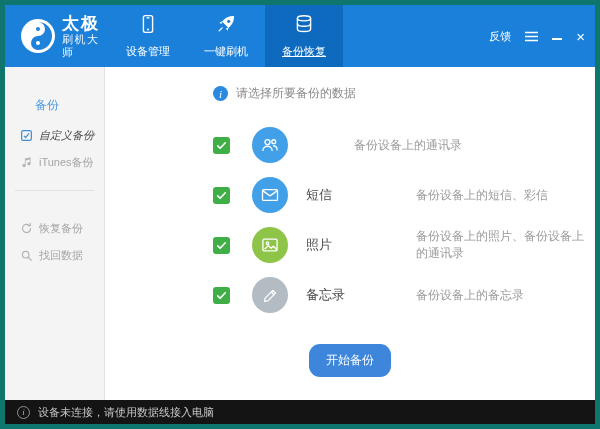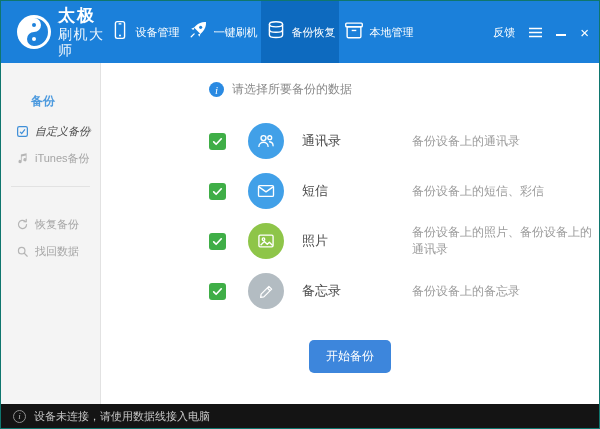--- a/index.html
+++ b/index.html
@@ -1,58 +1,58 @@
 <!DOCTYPE html>
 <html><head>
 <meta charset="utf-8">
 <style>
   * { margin:0; padding:0; box-sizing:border-box; }
   html,body { background:#d8dde2; }
   body { font-family:"Liberation Sans","DejaVu Sans",sans-serif; }
-  .window { width:600px; height:429px; background:#fff; border:1px solid #0f766e; display:flex; flex-direction:column; overflow:hidden; }
+  .window { width:600px; height:429px; background:#fff; border:5px solid #0f766e; display:flex; flex-direction:column; overflow:hidden; }
 
   
   .topbar { flex:0 0 62px; height:62px; background:#1b80da; display:flex; position:relative; }
   .brand { display:flex; align-items:center; gap:6px; padding-left:15px; width:104px; flex:0 0 104px; }
   .logo { width:36px; height:36px; flex:0 0 36px; }
   .brand-text { color:#fff; line-height:1.15; }
   .brand-title { font-size:17px; font-weight:bold; letter-spacing:2px; }
-  .brand-sub { font-size:14px; opacity:.92; letter-spacing:1.5px; }
+  .brand-sub { font-size:11px; opacity:.92; letter-spacing:1.5px; }
   .tabs { display:flex; height:100%; }
-  .tab { width:78px; display:flex; flex-direction:row; align-items:center; justify-content:center; gap:5px; cursor:pointer; color:#fff; }
-  .tab.active { background:#0d6abf; }
+  .tab { width:78px; display:flex; flex-direction:column; align-items:center; justify-content:center; gap:5px; cursor:pointer; color:#fff; }
+  .tab.active { background:#0d6abf;text-decoration:underline; }
   .tab-label { font-size:11px; }
   .win-controls { position:absolute; top:24px; right:10px; display:flex; align-items:center; gap:14px; color:#fff; font-size:11px; }
   .win-controls .ctl { cursor:pointer; display:flex; align-items:center; }
   .min-glyph { display:inline-block; width:10px; border-bottom:2px solid #fff; height:7px; }
   .close-glyph { font-size:15px; line-height:10px; }
 
   
   .content { flex:1; display:flex; min-height:0; }
   .sidebar { width:100px; flex:0 0 100px; background:#f4f4f4; border-right:1px solid #e2e2e2; padding-top:26px; }
-  .side-title { color:#4d9ade; font-size:12px; padding:4px 0 8px 30px;font-weight:bold; }
+  .side-title { color:#4d9ade; font-size:12px; padding:4px 0 8px 30px; }
   .side-item { display:flex; align-items:center; gap:6px; padding:6px 4px 6px 15px; font-size:11px; color:#a5a5a5; cursor:pointer; position:relative; }
   .side-item.selected { color:#4a4a4a;font-style:italic; }
   .side-icon { width:13px; height:13px; display:flex; align-items:center; justify-content:center; }
   .chev { position:absolute; right:8px; color:#b0b0b0; font-size:13px; top:4px; }
   .side-divider { height:1px; background:#e2e2e2; margin:14px 10px 24px; }
 
   .main { flex:1; background:#fff; padding-top:18px; }
   .notice { display:flex; align-items:center; gap:8px; margin-left:108px; color:#8a8a8a; font-size:12px; }
   .info-dot { width:15px; height:15px; border-radius:50%; background:#2a8ae2; color:#fff; font-size:11px; font-style:italic; display:flex; align-items:center; justify-content:center; font-family:"Liberation Serif","DejaVu Serif",serif; flex:0 0 15px; }
 
   .rows { margin:18px 0 0 108px; }
   .row { display:flex; align-items:center; height:50px; }
   .checkbox { width:17px; height:17px; border-radius:3px; background:#3fae47; display:flex; align-items:center; justify-content:center; cursor:pointer; flex:0 0 17px; }
   .item-icon { width:36px; height:36px; border-radius:50%; display:flex; align-items:center; justify-content:center; margin:0 18px 0 22px; flex:0 0 36px; }
   .item-name { width:62px; font-size:13px; color:#4a4a4a; flex:0 0 62px; }
   .item-desc { font-size:12px; color:#9b9b9b;margin-left:48px; }
 
   .btn-wrap { display:flex; justify-content:center; margin-top:24px; }
-  .start-btn { background:#3d86dc; color:#fff; border:none; font-size:12px; padding:8px 17px; border-radius:5px; cursor:pointer; font-family:inherit; }
+  .start-btn { background:#3d86dc; color:#fff; border:none; font-size:12px; padding:8px 17px; border-radius:11px; cursor:pointer; font-family:inherit; }
 
   
   .statusbar { flex:0 0 24px; height:24px; background:#141414; display:flex; align-items:center; gap:8px; padding:0 12px; color:#c6c6c6; font-size:11px; }
   .status-dot { width:13px; height:13px; border-radius:50%; border:1px solid #8f8f8f; color:#b5b5b5; font-size:9px; font-style:italic; display:flex; align-items:center; justify-content:center; font-family:"Liberation Serif","DejaVu Serif",serif; flex:0 0 13px; }
 </style>
 </head>
 <body>
 
 <div class="window">
 
@@ -98,30 +98,20 @@
       <div class="tab active">
         <span class="tab-icon">
           <svg viewBox="0 0 24 24" width="22" height="22" fill="none" stroke="#fff" stroke-width="1.5">
             <ellipse cx="12" cy="5.8" rx="7.2" ry="2.8"></ellipse>
             <path d="M4.8 5.8v5.8c0 1.55 3.2 2.8 7.2 2.8s7.2-1.25 7.2-2.8V5.8"></path>
             <path d="M4.8 11.6v5.8c0 1.55 3.2 2.8 7.2 2.8s7.2-1.25 7.2-2.8v-5.8"></path>
           </svg>
         </span>
         <span class="tab-label">备份恢复</span>
       </div>
-      <div class="tab">
-        <span class="tab-icon">
-          <svg viewBox="0 0 24 24" width="22" height="22" fill="none" stroke="#fff" stroke-width="1.5">
-            <path d="M4.5 8.5h15V19a1.5 1.5 0 0 1-1.5 1.5H6A1.5 1.5 0 0 1 4.5 19z"></path>
-            <rect x="3" y="4.5" width="18" height="4" rx="1"></rect>
-            <path d="M9.5 12.5h5"></path>
-          </svg>
-        </span>
-        <span class="tab-label">本地管理</span>
-      </div>
     </div>
 
     <div class="win-controls">
       <span class="ctl">反馈</span>
       <span class="ctl">
         <svg width="13" height="11" viewBox="0 0 13 11" stroke="#fff" stroke-width="1.6">
           <path d="M0 1.5h13M0 5.5h13M0 9.5h13"></path>
         </svg>
       </span>
       <span class="ctl">
@@ -198,21 +188,20 @@
               </svg>
           </span>
           <span class="item-icon" style="background-color: rgb(65, 160, 232);">
             <svg viewBox="0 0 24 24" width="20" height="20" fill="none" stroke="#fff" stroke-width="1.6" stroke-linecap="round">
               <circle cx="9" cy="8.5" r="3"></circle>
               <path d="M3.5 18.5c0-3 2.5-5 5.5-5s5.5 2 5.5 5"></path>
               <circle cx="16.5" cy="8" r="2.3"></circle>
               <path d="M16.3 12.9c2.5.4 4.2 2.3 4.2 4.8"></path>
             </svg>
           </span>
-          <span class="item-name">通讯录</span>
           <span class="item-desc">备份设备上的通讯录</span>
         </div>
 
         <div class="row">
           <span class="checkbox">
             <svg viewBox="0 0 16 16" width="11" height="11">
                 <path d="M2.5 8.5l3.5 3.5L13.5 4" fill="none" stroke="#fff" stroke-width="2.4" stroke-linecap="round" stroke-linejoin="round"></path>
               </svg>
           </span>
           <span class="item-icon" style="background-color: rgb(65, 160, 232);">

